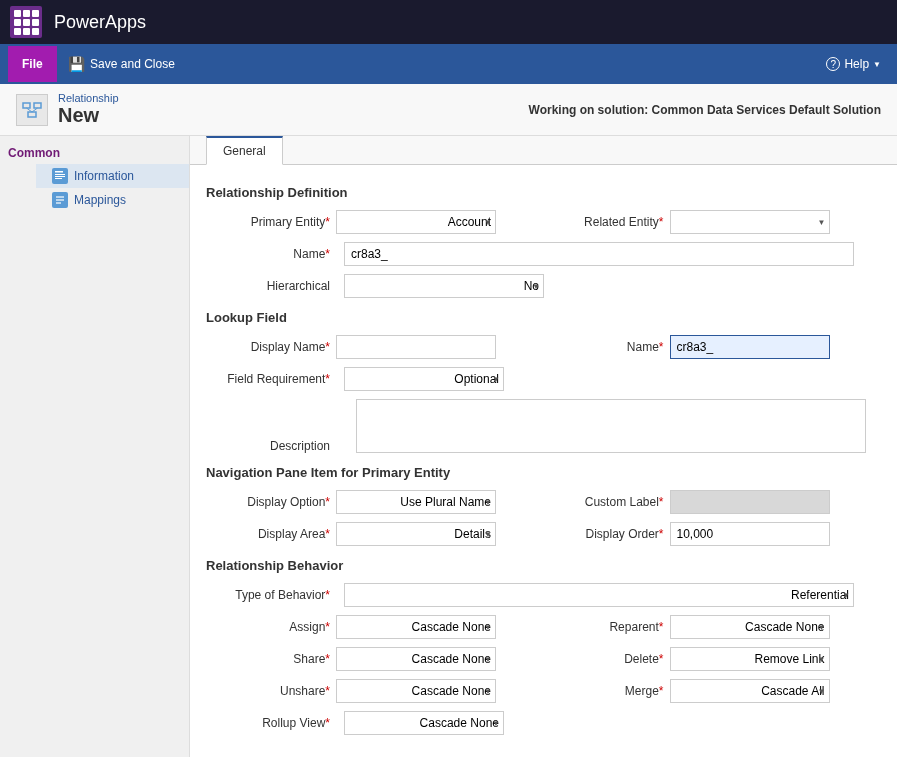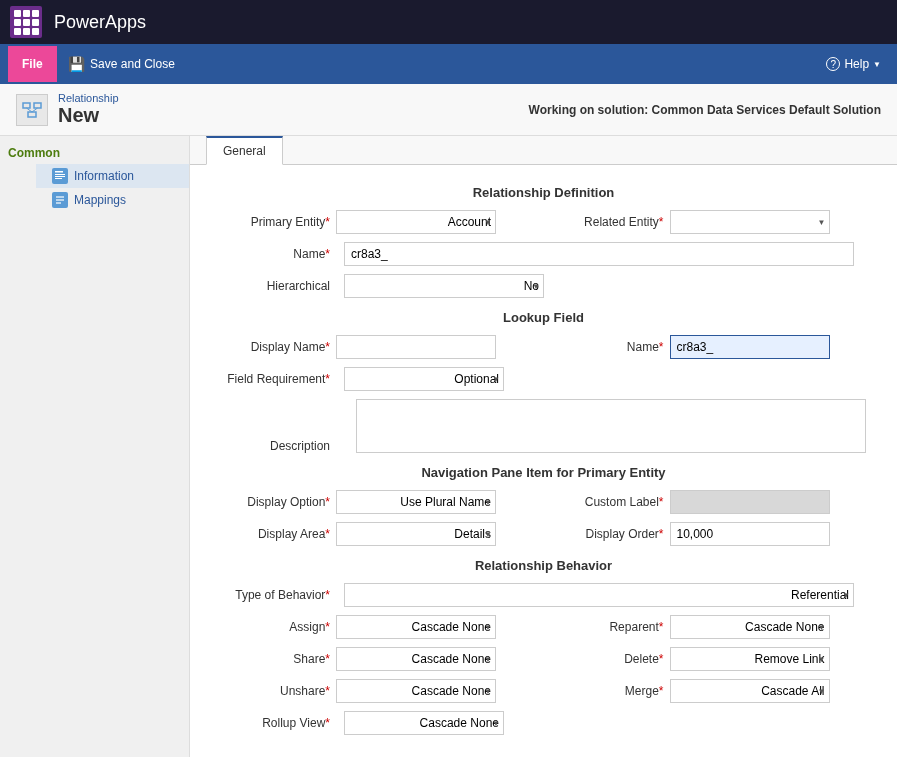--- a/index.html
+++ b/index.html
@@ -7,57 +7,57 @@
 
     
     .top-bar { display: flex; align-items: center; background: #1a1a2e; height: 44px; padding: 0 10px; }
     .app-launcher { width: 32px; height: 32px; background: #6b2d8b; display: flex; align-items: center; justify-content: center; cursor: pointer; border-radius: 2px; }
     .app-launcher-grid { display: grid; grid-template-columns: repeat(3,7px); gap: 2px; }
     .app-launcher-dot { width: 7px; height: 7px; background: white; border-radius: 1px; }
     .app-name { color: white; font-size: 18px; font-weight: 300; margin-left: 12px; }
 
     
     .toolbar { display: flex; align-items: center; background: #2b579a; height: 40px; padding: 0 8px; }
-    .toolbar-file-btn { background: #ec4899; color: white; font-size: 12px; font-weight: bold; padding: 4px 14px; border: none; cursor: pointer; height: 36px; }
+    .toolbar-file-btn { background: #a21caf; color: white; font-size: 12px; font-weight: bold; padding: 4px 14px; border: none; cursor: pointer; height: 36px; }
     .toolbar-btn { display: flex; align-items: center; gap: 4px; background: none; border: none; color: white; cursor: pointer; font-size: 12px; padding: 4px 8px; margin-left: 4px; }
     .toolbar-spacer { flex: 1; }
     .help-btn { display: flex; align-items: center; gap: 4px; color: white; font-size: 12px; cursor: pointer; padding: 4px 8px; }
 
     
     .main-container { display: flex; flex-direction: column; height: calc(757px - 84px); background: #fff; }
 
     
     .page-header { display: flex; align-items: center; justify-content: space-between; padding: 8px 16px; background: #f8f8f8; border-bottom: 1px solid #ddd; }
     .page-title-area { display: flex; align-items: center; gap: 10px; }
     .page-icon { width: 32px; height: 32px; background: #e8e8e8; border: 1px solid #ccc; display: flex; align-items: center; justify-content: center; font-size: 10px; color: #666; }
     .page-subtitle { font-size: 11px; color: #2b579a; }
     .page-title { font-size: 20px; font-weight: bold; color: #333; }
     .solution-text { font-size: 12px; color: #333; font-weight: bold; }
 
     
     .content-area { display: flex; flex: 1; overflow: hidden; }
 
     
     .sidebar { width: 190px; background: #f0f0f0; border-right: 1px solid #ddd; padding-top: 4px; }
-    .sidebar-section-title { font-size: 12px; font-weight: bold; color: #4d7c0f; padding: 6px 8px 4px 8px; }
+    .sidebar-section-title { font-size: 12px; font-weight: bold; color: #701a75; padding: 6px 8px 4px 8px; }
     .sidebar-item { display: flex; align-items: center; gap: 6px; padding: 4px 8px 4px 16px; cursor: pointer; color: #2b579a; font-size: 12px; margin-left: 36px; }
     .sidebar-item.active { background: #dce6f1; }
     .sidebar-icon { width: 16px; height: 16px; background: #5b9bd5; border-radius: 2px; display: flex; align-items: center; justify-content: center; }
 
     
     .form-area { flex: 1; overflow-y: auto; padding: 0; }
 
     
     .tab-bar { border-bottom: 1px solid #ccc; padding: 0 16px; background: #f8f8f8; }
     .tab { display: inline-block; padding: 6px 16px; font-size: 12px; cursor: pointer; border-top: 2px solid transparent; border-left: 1px solid transparent; border-right: 1px solid transparent; }
     .tab.active { background: white; border-top: 2px solid #2b579a; border-left: 1px solid #ccc; border-right: 1px solid #ccc; border-bottom: 1px solid white; margin-bottom: -1px; }
 
     
     .form-content { padding: 16px; }
-    .section-title { font-size: 13px; font-weight: bold; color: #333; margin-bottom: 10px; margin-top: 4px; text-align: center; }
+    .section-title { font-size: 13px; font-weight: bold; color: #333; margin-bottom: 10px; margin-top: 4px; }
     .form-row { display: flex; align-items: center; margin-bottom: 8px; gap: 8px; }
     .form-label { width: 130px; font-size: 12px; color: #333; text-align: right; padding-right: 6px; flex-shrink: 0; }
     .required-star { color: #cc0000; }
     .form-input { height: 24px; border: 1px solid #ccc; font-size: 12px; padding: 2px 6px; background: white; }
     .form-input.disabled { background: #f0f0f0; color: #999; }
     .form-select { height: 24px; border: 1px solid #ccc; font-size: 12px; padding: 2px 4px; background: white; appearance: none; text-align: right; -webkit-appearance: none; }
     .select-wrapper { position: relative; display: inline-flex; align-items: center; }
     .select-wrapper::after { content: '▼'; position: absolute; right: 4px; font-size: 8px; color: #555; pointer-events: none; }
     .w-160 { width: 160px; }
     .w-200 { width: 200px; }

